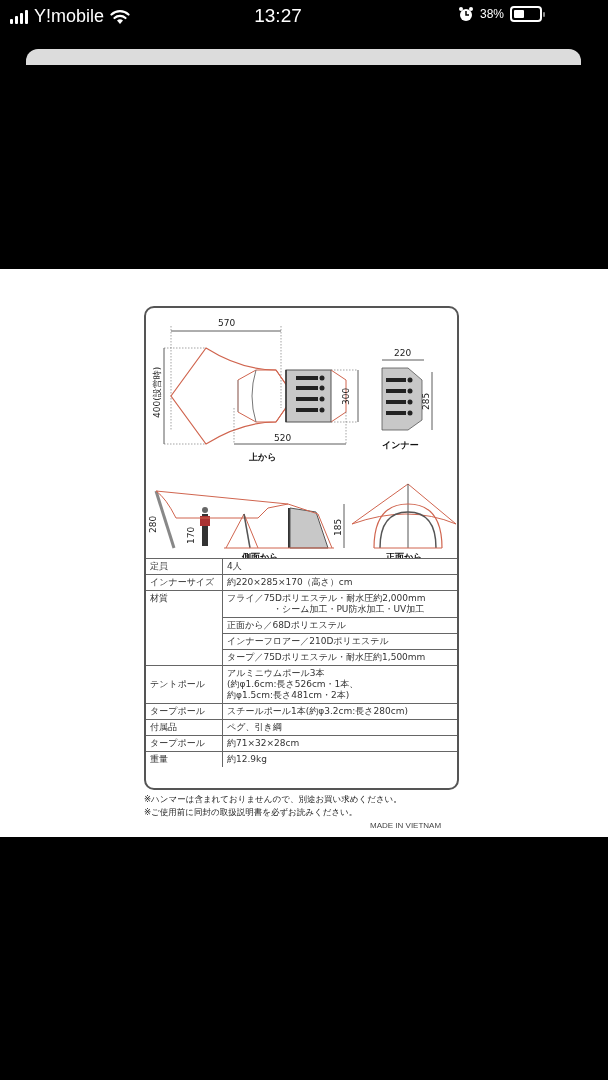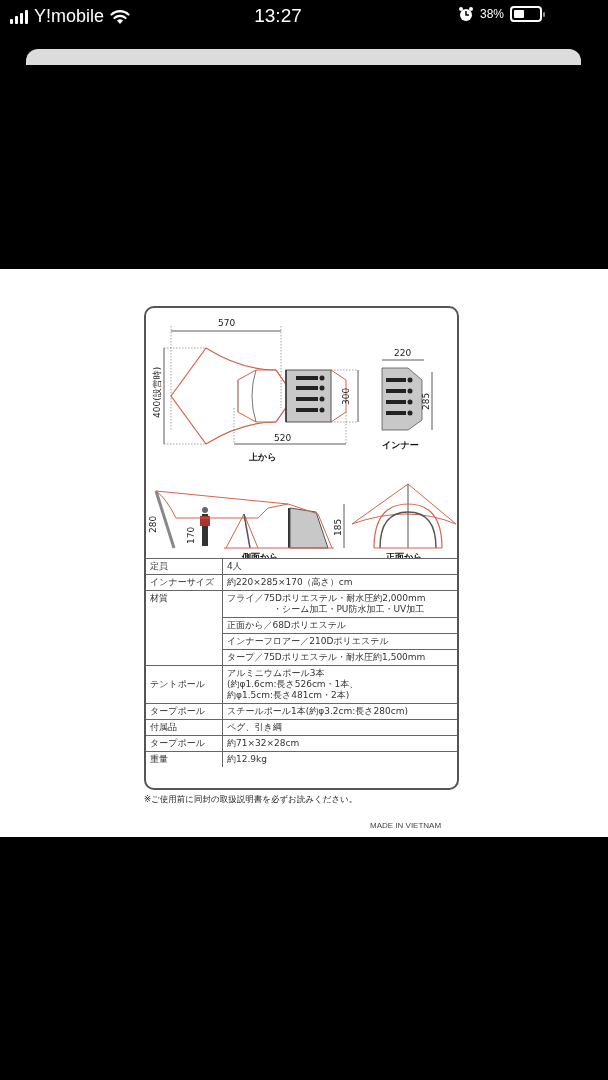--- a/index.html
+++ b/index.html
@@ -202,18 +202,19 @@
       </tr>
       <tr>
         <td class="k">重量</td>
         <td class="v">約12.9kg</td>
       </tr>
     </tbody>
       </table>
   </div>
 
   <div class="notes">
+    <div>※ハンマーは含まれておりませんので、別途お買い求めください。</div>
     <div>※ご使用前に同封の取扱説明書を必ずお読みください。</div>
   </div>
   <div class="made">MADE IN VIETNAM</div>
 </div>
 
 <div class="below"></div>
 
 </body></html>

